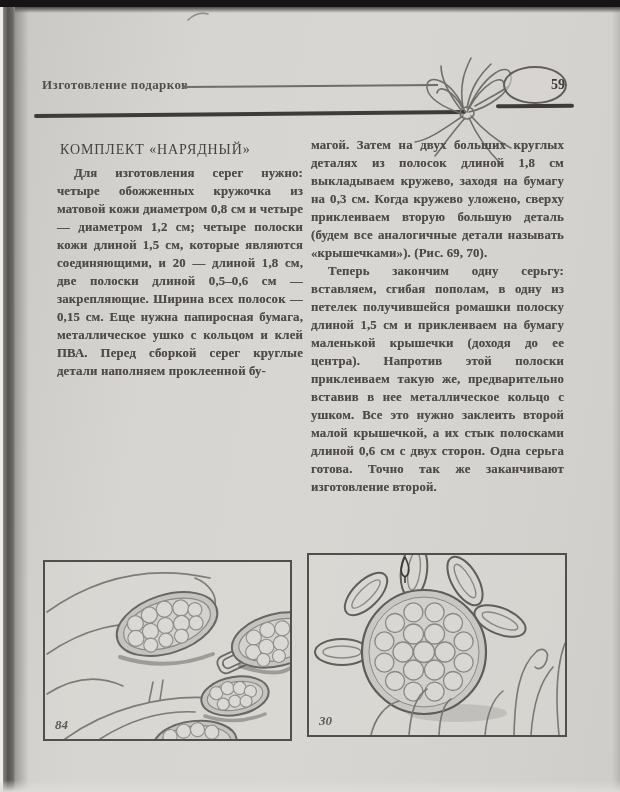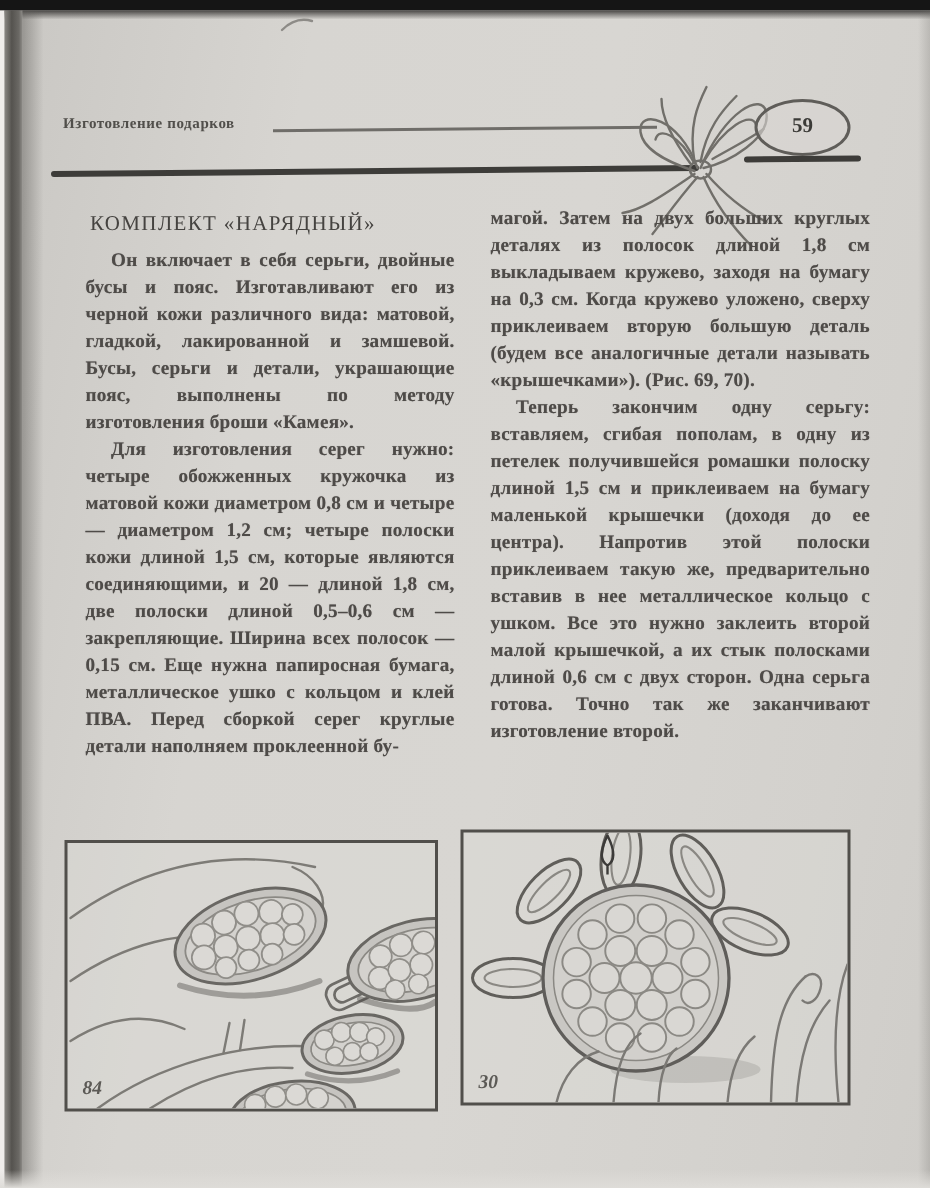--- a/index.html
+++ b/index.html
@@ -12,40 +12,40 @@
   .scan-top{position:absolute;left:0;top:0;width:620px;height:7px;background:#151515;}
   .scan-top-fade{position:absolute;left:0;top:7px;width:620px;height:6px;background:linear-gradient(#4a4846,rgba(214,212,208,0));}
   .scan-left-white{position:absolute;left:0;top:7px;width:3px;height:785px;background:#efedeb;}
   .scan-left-dark{position:absolute;left:3px;top:7px;width:12px;height:785px;background:linear-gradient(to right,#8a8884,#55534f 40%,#6b6965 80%,#8f8d89);}
   .scan-left-fade{position:absolute;left:15px;top:7px;width:14px;height:785px;background:linear-gradient(to right,rgba(90,88,84,.45),rgba(214,212,208,0));}
   .scan-right{position:absolute;right:0;top:7px;width:8px;height:785px;background:linear-gradient(to left,rgba(110,108,104,.25),rgba(214,212,208,0));}
   .scan-bottom{position:absolute;left:0;bottom:0;width:620px;height:12px;background:linear-gradient(rgba(214,212,208,0),#dedcd8);}
   .scan-mark{position:absolute;left:185px;top:8px;}
 
   
-  .running-head{position:absolute;left:42px;top:77px;font-size:10px;font-weight:bold;
+  .running-head{position:absolute;left:42px;top:77px;font-size:13px;font-weight:bold;
     letter-spacing:.4px;color:#514f4b;}
   .rule-thin{position:absolute;left:182px;top:85px;width:256px;height:2px;background:#6f6d69;transform:rotate(-.5deg);}
   .rule-thick-left{position:absolute;left:34px;top:112px;width:432px;height:4px;background:#3d3c39;transform:rotate(-.55deg);border-radius:2px;}
   .rule-thick-right{position:absolute;left:496px;top:104px;width:78px;height:4px;background:#3d3c39;transform:rotate(-.5deg);border-radius:2px;}
   .bow{position:absolute;left:405px;top:34px;}
   .page-number{position:absolute;left:503px;top:66px;width:60px;height:34px;border:2px solid #5f5d59;
-    border-radius:50%;display:flex;align-items:center;justify-content:center;
+    border-radius:50%;display:flex;align-items:center;justify-content:flex-end;
     font-size:14px;font-weight:bold;color:#3b3a37;background:rgba(216,214,210,.6);}
 
   
   .title{position:absolute;left:60px;top:142px;width:250px;font-size:14px;font-weight:normal;
     letter-spacing:.9px;color:#454340;white-space:nowrap;}
   .col{position:absolute;color:#4e4b48;font-size:12.8px;line-height:18px;text-align:justify;
     font-weight:bold;letter-spacing:.15px;hyphens:auto;-webkit-hyphens:auto;
     text-shadow:0 0 .5px rgba(78,75,72,.55);}
   .col p{margin:0;}
   .col p.indent{text-indent:17px;}
   .col-left{left:57px;top:164px;width:246px;}
-  .col-right{left:311px;top:136px;width:253px;margin-left:16px;}
+  .col-right{left:311px;top:136px;width:253px;}
 
   
   .fig{position:absolute;border:2.5px solid #514f4b;overflow:hidden;background:rgba(222,220,216,.35);}
   .fig69{left:43px;top:560px;width:245px;height:177px;}
   .fig70{left:307px;top:553px;width:256px;height:180px;}
   .fig svg{position:absolute;left:0;top:0;}
   .fig-num{position:absolute;left:10px;bottom:6px;font-size:13px;font-weight:bold;font-style:italic;color:#5c5a56;}
 </style>
 </head>
 <body>
@@ -85,21 +85,20 @@
       <ellipse cx="62" cy="79" rx="7" ry="6"></ellipse>
     </g>
   </svg>
   <div class="page-number">
     <span>59</span>
   </div>
 
   <div class="title">КОМПЛЕКТ «НАРЯДНЫЙ»</div>
 
   <div class="col col-left">
-    <p class="indent">Он включает в себя серьги, двойные бусы и пояс. Изготавливают его из черной кожи различного вида: матовой, гладкой, лакированной и замшевой. Бусы, серьги и детали, украшающие пояс, выполнены по методу изготовления броши «Камея».</p>
     <p class="indent">Для изготовления серег нужно: четыре обожженных кружочка из матовой кожи диаметром 0,8 см и четыре — диаметром 1,2 см; четыре полоски кожи длиной 1,5 см, которые являются соединяющими, и 20 — длиной 1,8 см, две полоски длиной 0,5–0,6 см — закрепляющие. Ширина всех полосок — 0,15 см. Еще нужна папиросная бумага, металлическое ушко с кольцом и клей ПВА. Перед сборкой серег круглые детали наполняем проклеенной бу-</p>
   </div>
 
   <div class="col col-right">
     <p>магой. Затем на двух больших круглых деталях из полосок длиной 1,8 см выкладываем кружево, заходя на бумагу на 0,3 см. Когда кружево уложено, сверху приклеиваем вторую большую деталь (будем все аналогичные детали называть «крышечками»). (Рис. 69, 70).</p>
     <p class="indent">Теперь закончим одну серьгу: вставляем, сгибая пополам, в одну из петелек получившейся ромашки полоску длиной 1,5 см и приклеиваем на бумагу маленькой крышечки (доходя до ее центра). Напротив этой полоски приклеиваем такую же, предварительно вставив в нее металлическое кольцо с ушком. Все это нужно заклеить второй малой крышечкой, а их стык полосками длиной 0,6 см с двух сторон. Одна серьга готова. Точно так же заканчивают изготовление второй.</p>
   </div>
 
   <div class="fig fig69">
     <svg width="245" height="177" viewBox="0 0 245 177">

